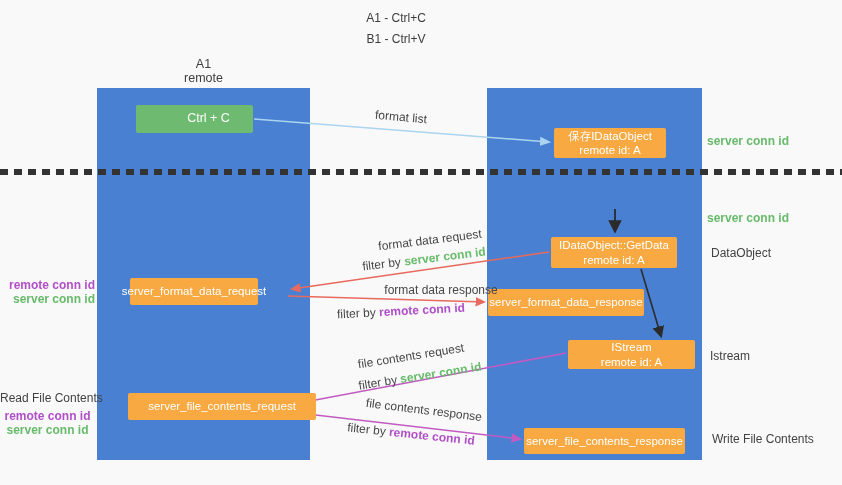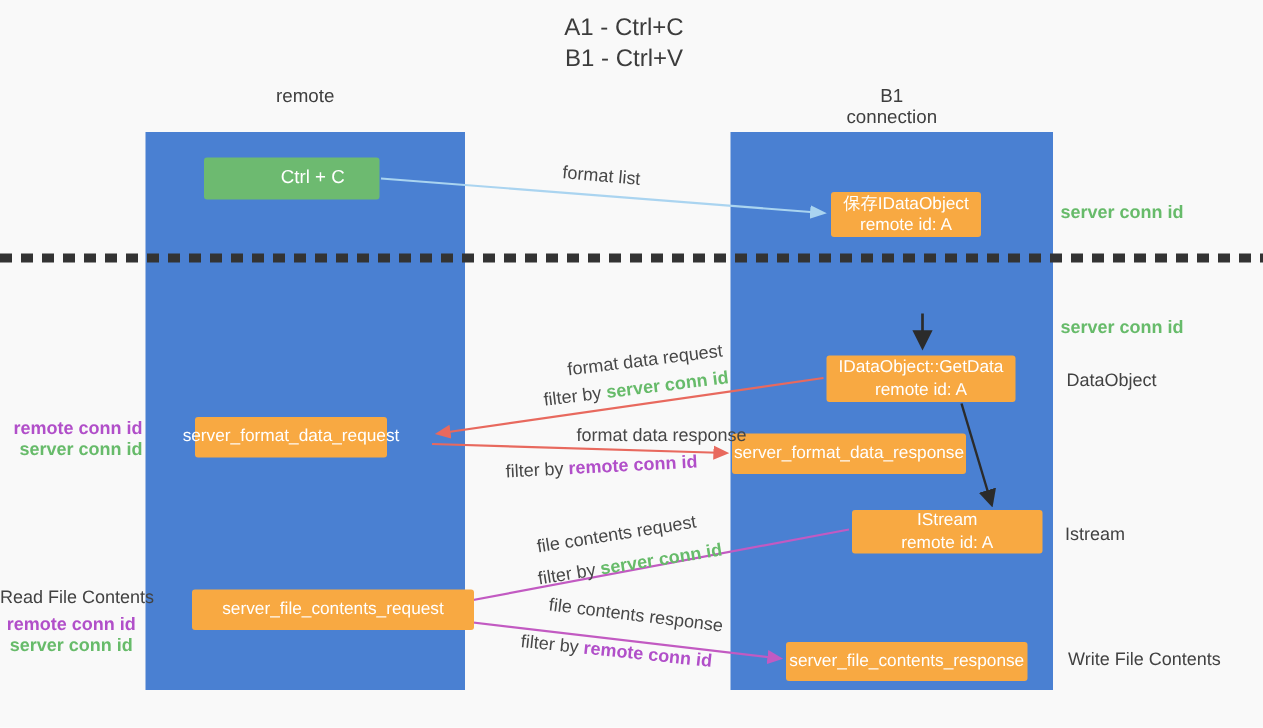--- a/index.html
+++ b/index.html
@@ -3,22 +3,22 @@
 <meta charset="utf-8">
 <style>
   :root{
     --lane-blue:#4a80d2; --box-green:#6dba70; --box-orange:#f8a942;
     --arrow-blue:#aad4f0; --arrow-red:#e8695e; --arrow-magenta:#c25ac2;
     --text-green:#67bb6a; --text-purple:#b14fc9; --text-dark:#424242; --bg:#f9f9f9;
   }
   *{margin:0;padding:0;box-sizing:border-box;}
   body{font-family:"Liberation Sans",sans-serif;background:#fff;}
   .canvas{position:relative;width:842px;height:485px;background:var(--bg);overflow:hidden;}
-  .title{position:absolute;left:296px;top:8px;width:240px;text-align:center;
-         font-size:16px;line-height:21px;color:#3c3c3c;}
+  .title{position:absolute;left:276px;top:8px;width:240px;text-align:center;
+         font-size:12px;line-height:21px;color:#3c3c3c;}
   .lane-header{position:absolute;text-align:center;font-size:12.5px;line-height:14px;color:#3e3e3e;}
   .lane{position:absolute;background:var(--lane-blue);}
   .sep{position:absolute;left:0;top:169px;width:842px;height:6px;
        background:repeating-linear-gradient(90deg,#333 0 8px,transparent 8px 14px);z-index:3;}
   svg.arrows{position:absolute;left:0;top:0;z-index:4;pointer-events:none;}
   .node{position:absolute;z-index:5;display:flex;flex-direction:column;align-items:center;
         justify-content:center;text-align:center;color:#fff;border-radius:2px;line-height:1.25;}
   .node-green{background:var(--box-green);font-size:12.5px;}
   .node-orange{background:var(--box-orange);font-size:11.5px;}
   .elabel{position:absolute;z-index:6;font-size:12px;color:#474747;white-space:nowrap;
@@ -33,25 +33,22 @@
 <body>
 
 <div class="canvas">
 
   <div class="title">
     <div>A1 - Ctrl+C</div>
     <div>B1 - Ctrl+V</div>
   </div>
 
   <div class="lane-header" style="left:97px;top:57px;width:213px;">
+    <div>A1</div>
     <div>remote</div>
-  </div>
-  <div class="lane-header" style="left:487px;top:57px;width:215px;">
-    <div>B1</div>
-    <div>connection</div>
   </div>
 
   <div class="lane" style="left:97px;top:88px;width:213px;height:372px;"></div>
   <div class="lane" style="left:487px;top:88px;width:215px;height:372px;"></div>
 
   <div class="sep"></div>
 
   <svg class="arrows" width="842" height="485" viewBox="0 0 842 485">
     <defs>
       <marker id="m-blue" viewBox="0 0 10 10" refX="8" refY="5" markerWidth="8" markerHeight="8" orient="auto-start-reverse">
@@ -73,21 +70,21 @@
     <line x1="288" y1="296" x2="484" y2="302" stroke="#e8695e" stroke-width="1.5" marker-end="url(#m-red)"></line>
     <line x1="641" y1="269" x2="661" y2="336" stroke="#2b2b2b" stroke-width="1.6" marker-end="url(#m-black)"></line>
     <line x1="566" y1="353" x2="294" y2="404" stroke="#c25ac2" stroke-width="1.5" marker-end="url(#m-mag)"></line>
     <line x1="290" y1="412" x2="520" y2="439" stroke="#c25ac2" stroke-width="1.5" marker-end="url(#m-mag)"></line>
   </svg>
 
   <div class="node node-green" style="left:136px;top:105px;width:117px;height:28px;padding-left:28px;">
     <span>Ctrl + C</span>
   </div>
 
-  <div class="node node-orange" style="left:554px;top:128px;width:100px;height:30px;">
+  <div class="node node-orange" style="left:554px;top:128px;width:112px;height:30px;">
     <span>保存IDataObject</span>
     <span>remote id: A</span>
   </div>
 
 
   <div class="node node-orange" style="left:551px;top:237px;width:126px;height:31px;align-items:center;">
     <span>IDataObject::GetData</span>
     <span>remote id: A</span>
   </div>
 

